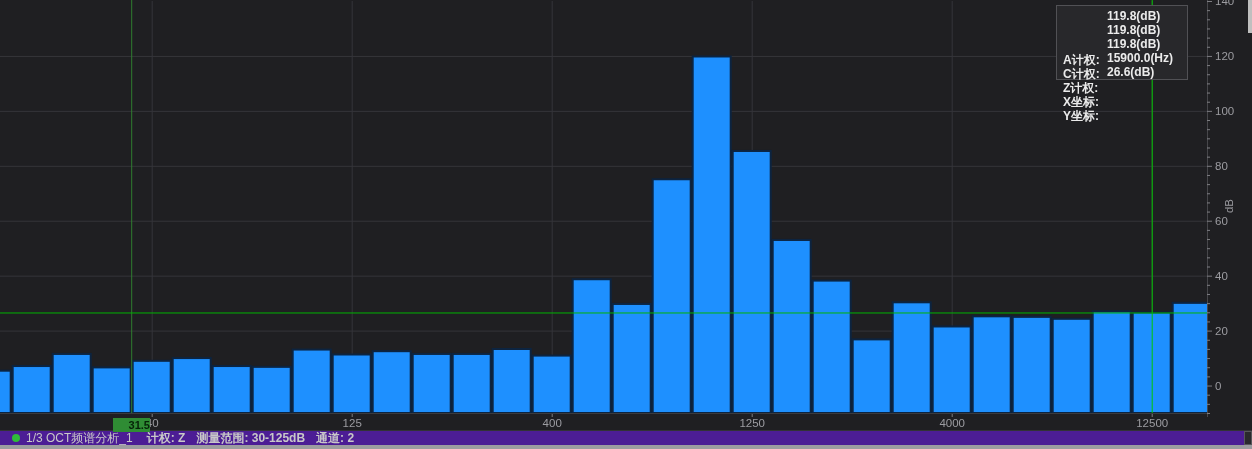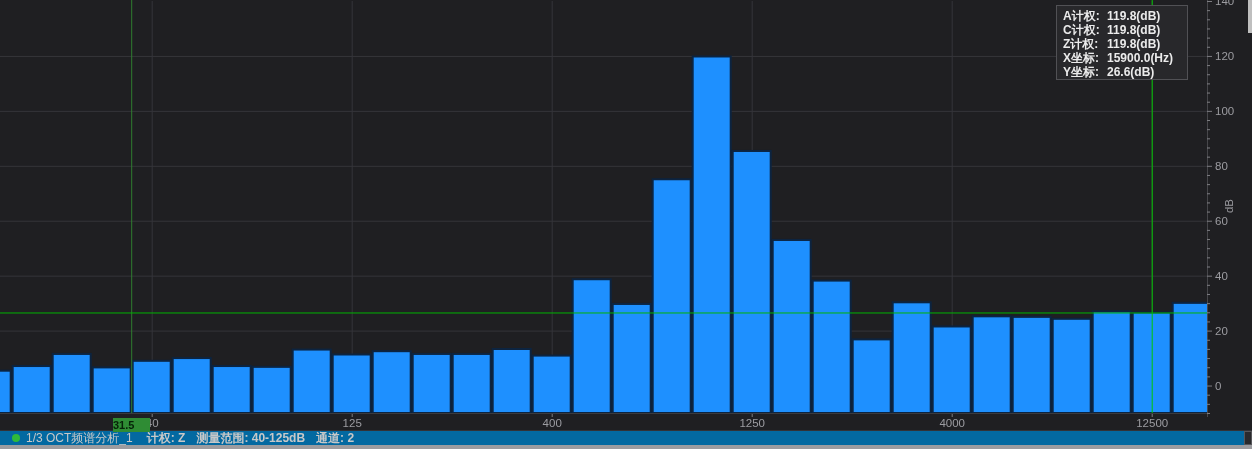--- a/index.html
+++ b/index.html
@@ -8,30 +8,30 @@
     background:#1f1f22;font-family:"Liberation Sans",sans-serif;
     -webkit-font-smoothing:antialiased;
   }
   #chart-svg{position:absolute;left:0;top:0;display:block;}
   .tooltip{
     position:absolute;left:1056px;top:5px;width:132px;height:75px;
     background:#28282b;border:1px solid #515155;box-sizing:border-box;
     padding:3px 0 0 6px;z-index:5;
   }
   .tooltip-row{display:flex;height:14px;line-height:14px;font-size:12px;font-weight:bold;color:#ebebeb;}
-  .tooltip-row .lbl{width:44px;flex:0 0 44px;letter-spacing:0;}
+  .tooltip-row .lbl{width:44px;flex:0 0 44px;letter-spacing:0;margin-top:44px;}
   .tooltip-row .val{white-space:nowrap;}
   .marker-badge{
     position:absolute;left:113px;top:418px;width:37px;height:14px;z-index:4;
     background:#2f8c34;color:#062308;font-size:11px;font-weight:bold;
-    text-align:left;line-height:14px;
+    text-align:right;line-height:14px;
   }
   .status-bar{
     position:absolute;left:0;top:430px;width:1252px;height:15px;
-    background:#0369a1;border-top:1px solid #323236;box-sizing:border-box;
+    background:#4c1d95;border-top:1px solid #323236;box-sizing:border-box;
     display:flex;align-items:center;color:#c8c8c8;font-size:12px;white-space:nowrap;
   }
   .status-dot{width:8px;height:8px;border-radius:50%;background:#2fba3a;margin:0 6px 0 12px;flex:0 0 8px;}
   .status-bar .title{margin-right:14px;}
   .status-bar .item{margin-right:11px;font-weight:bold;}
   .bottom-strip{position:absolute;left:0;top:445px;width:1252px;height:4px;background:#9c9ca0;}
   .scroll-thumb{position:absolute;left:1248px;top:0;width:4px;height:33px;background:#bfbfbf;z-index:6;}
   .corner-box{
     position:absolute;left:1244px;top:431px;width:8px;height:14px;
     background:#2a2a2d;border:1px solid #57575b;box-sizing:border-box;z-index:6;
@@ -201,18 +201,18 @@
 
   <div class="marker-badge">31.5</div>
 
   <div class="scroll-thumb"></div>
   <div class="corner-box"></div>
 
   <div class="status-bar">
     <span class="status-dot"></span>
     <span class="title">1/3 OCT频谱分析_1</span>
     <span class="item">计权: Z</span>
-    <span class="item">测量范围: 40-125dB</span>
+    <span class="item">测量范围: 30-125dB</span>
     <span class="item">通道: 2</span>
   </div>
 
   <div class="bottom-strip"></div>
 </div>
 
 </body></html>

